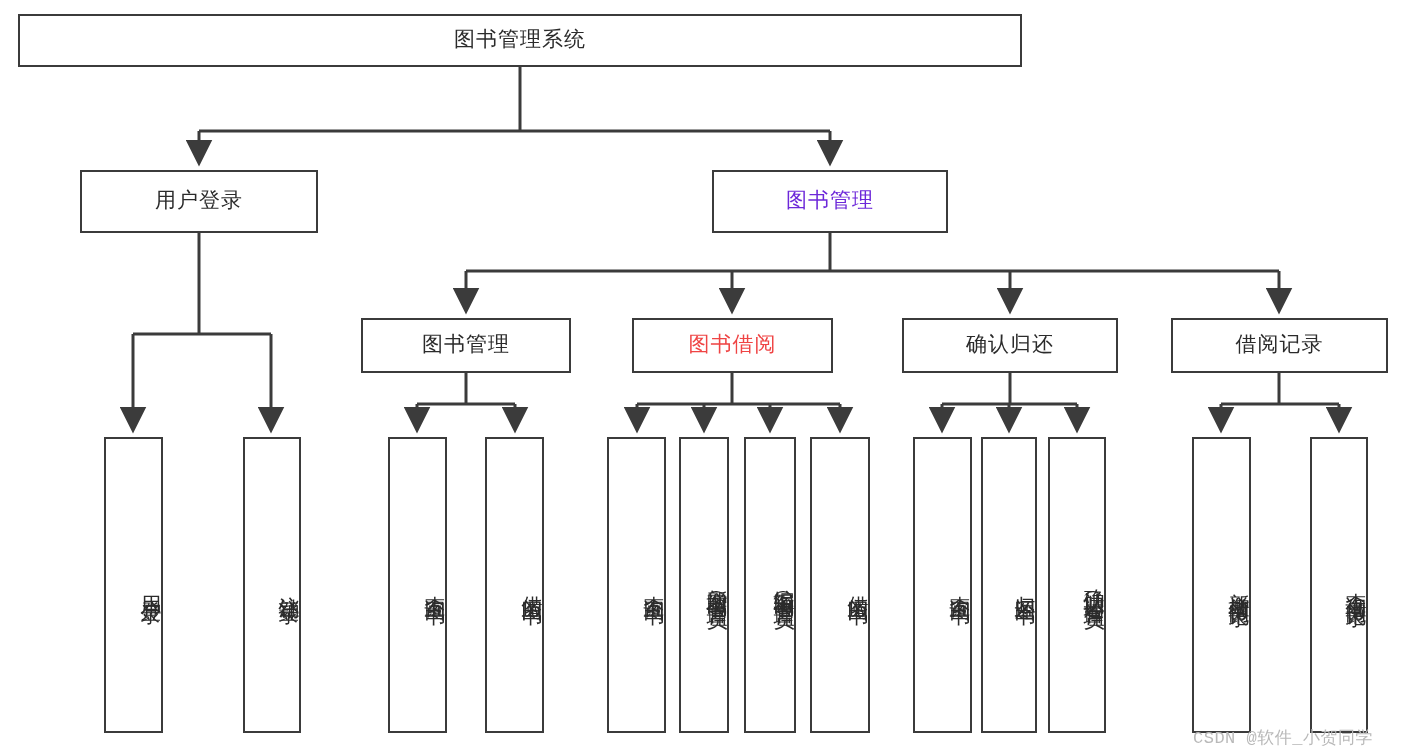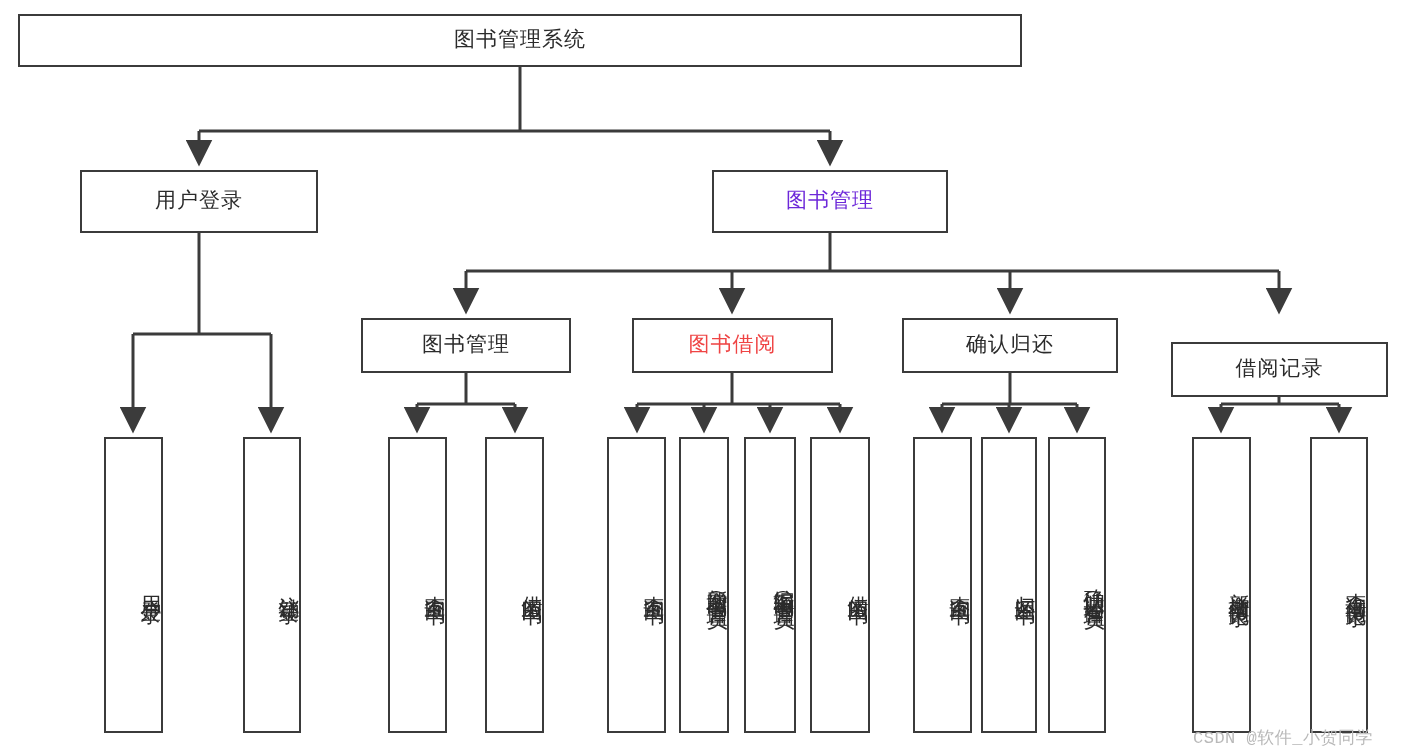--- a/index.html
+++ b/index.html
@@ -150,21 +150,21 @@
 
   <div class="node horizontal" style="left: 361px; top: 318px; width: 210px; height: 55px; border-color: rgb(59, 59, 59); background: rgb(255, 255, 255); color: rgb(43, 43, 43);">
     <span>图书管理</span>
   </div>
   <div class="node horizontal" style="left: 632px; top: 318px; width: 201px; height: 55px; border-color: rgb(59, 59, 59); background: rgb(255, 255, 255); color: #ef4444;">
     <span>图书借阅</span>
   </div>
   <div class="node horizontal" style="left: 902px; top: 318px; width: 216px; height: 55px; border-color: rgb(59, 59, 59); background: rgb(255, 255, 255); color: rgb(43, 43, 43);">
     <span>确认归还</span>
   </div>
-  <div class="node horizontal" style="left: 1171px; top: 318px; width: 217px; height: 55px; border-color: rgb(59, 59, 59); background: rgb(255, 255, 255); color: rgb(43, 43, 43); margin-top: 24px;">
+  <div class="node horizontal" style="left: 1171px; top: 318px; width: 217px; height: 55px; border-color: rgb(59, 59, 59); background: rgb(255, 255, 255); color: rgb(43, 43, 43);">
     <span>借阅记录</span>
   </div>
 
   <div class="node vertical" style="left: 104px; top: 437px; width: 59px; height: 296px; border-color: rgb(59, 59, 59); background: rgb(255, 255, 255); color: rgb(43, 43, 43);">
     <span class="vlabel">用户登录</span>
   </div>
   <div class="node vertical" style="left: 243px; top: 437px; width: 58px; height: 296px; border-color: rgb(59, 59, 59); background: rgb(255, 255, 255); color: rgb(43, 43, 43);">
     <span class="vlabel">注销登录</span>
   </div>
   <div class="node vertical" style="left: 388px; top: 437px; width: 59px; height: 296px; border-color: rgb(59, 59, 59); background: rgb(255, 255, 255); color: rgb(43, 43, 43);">

